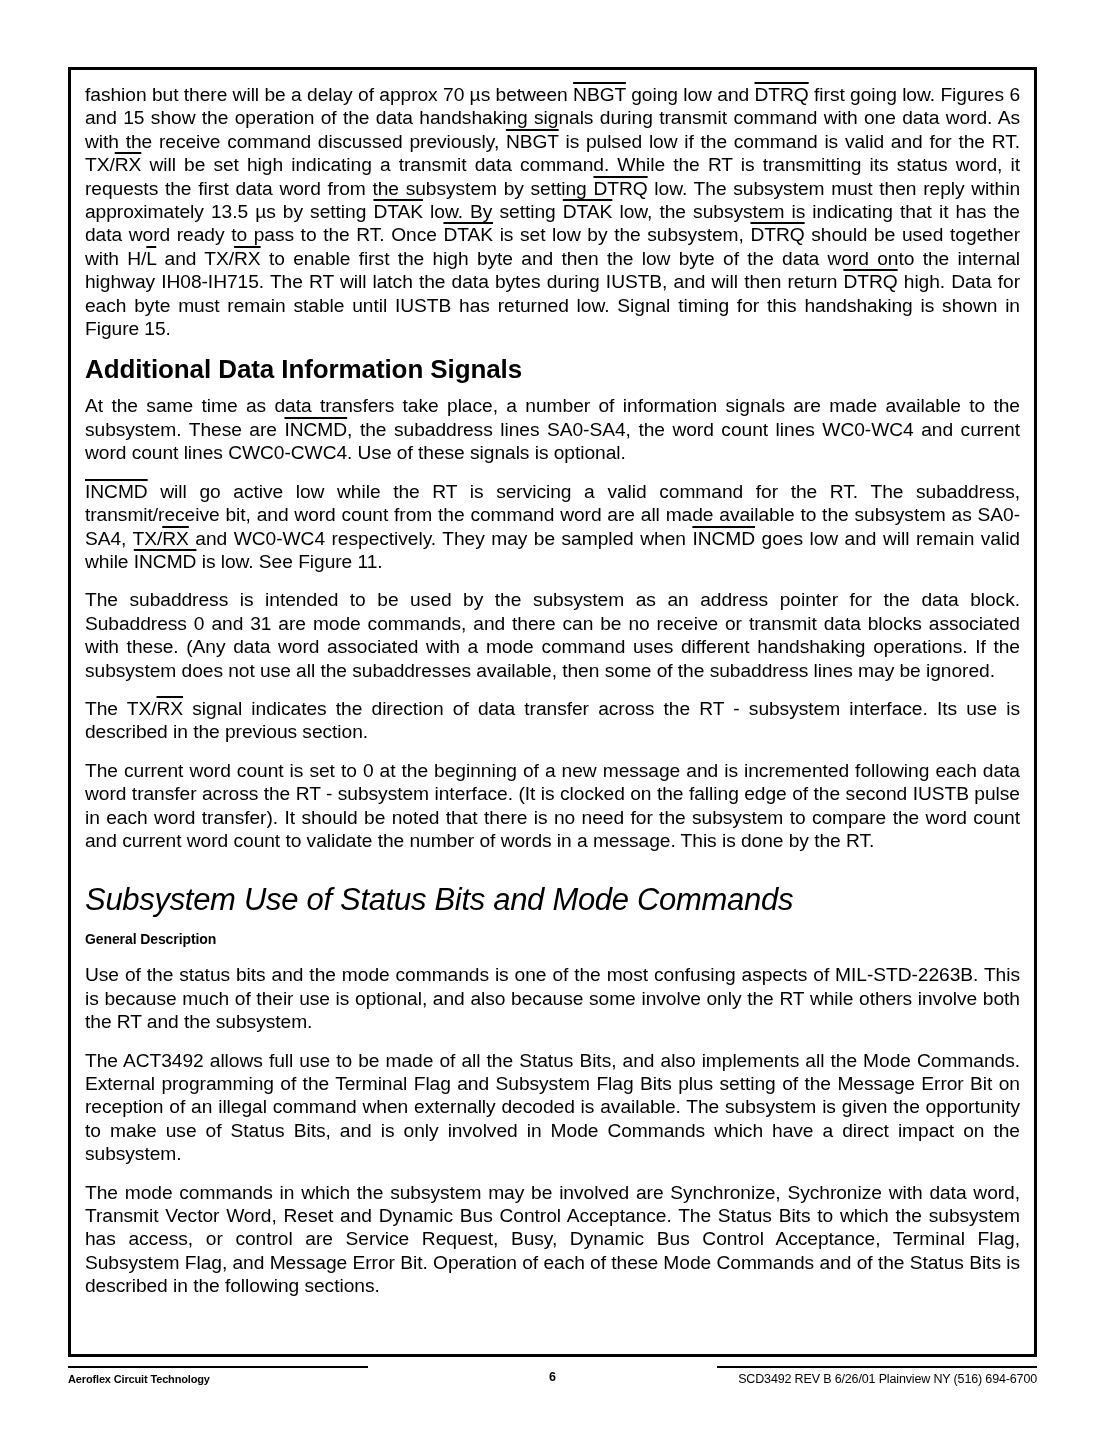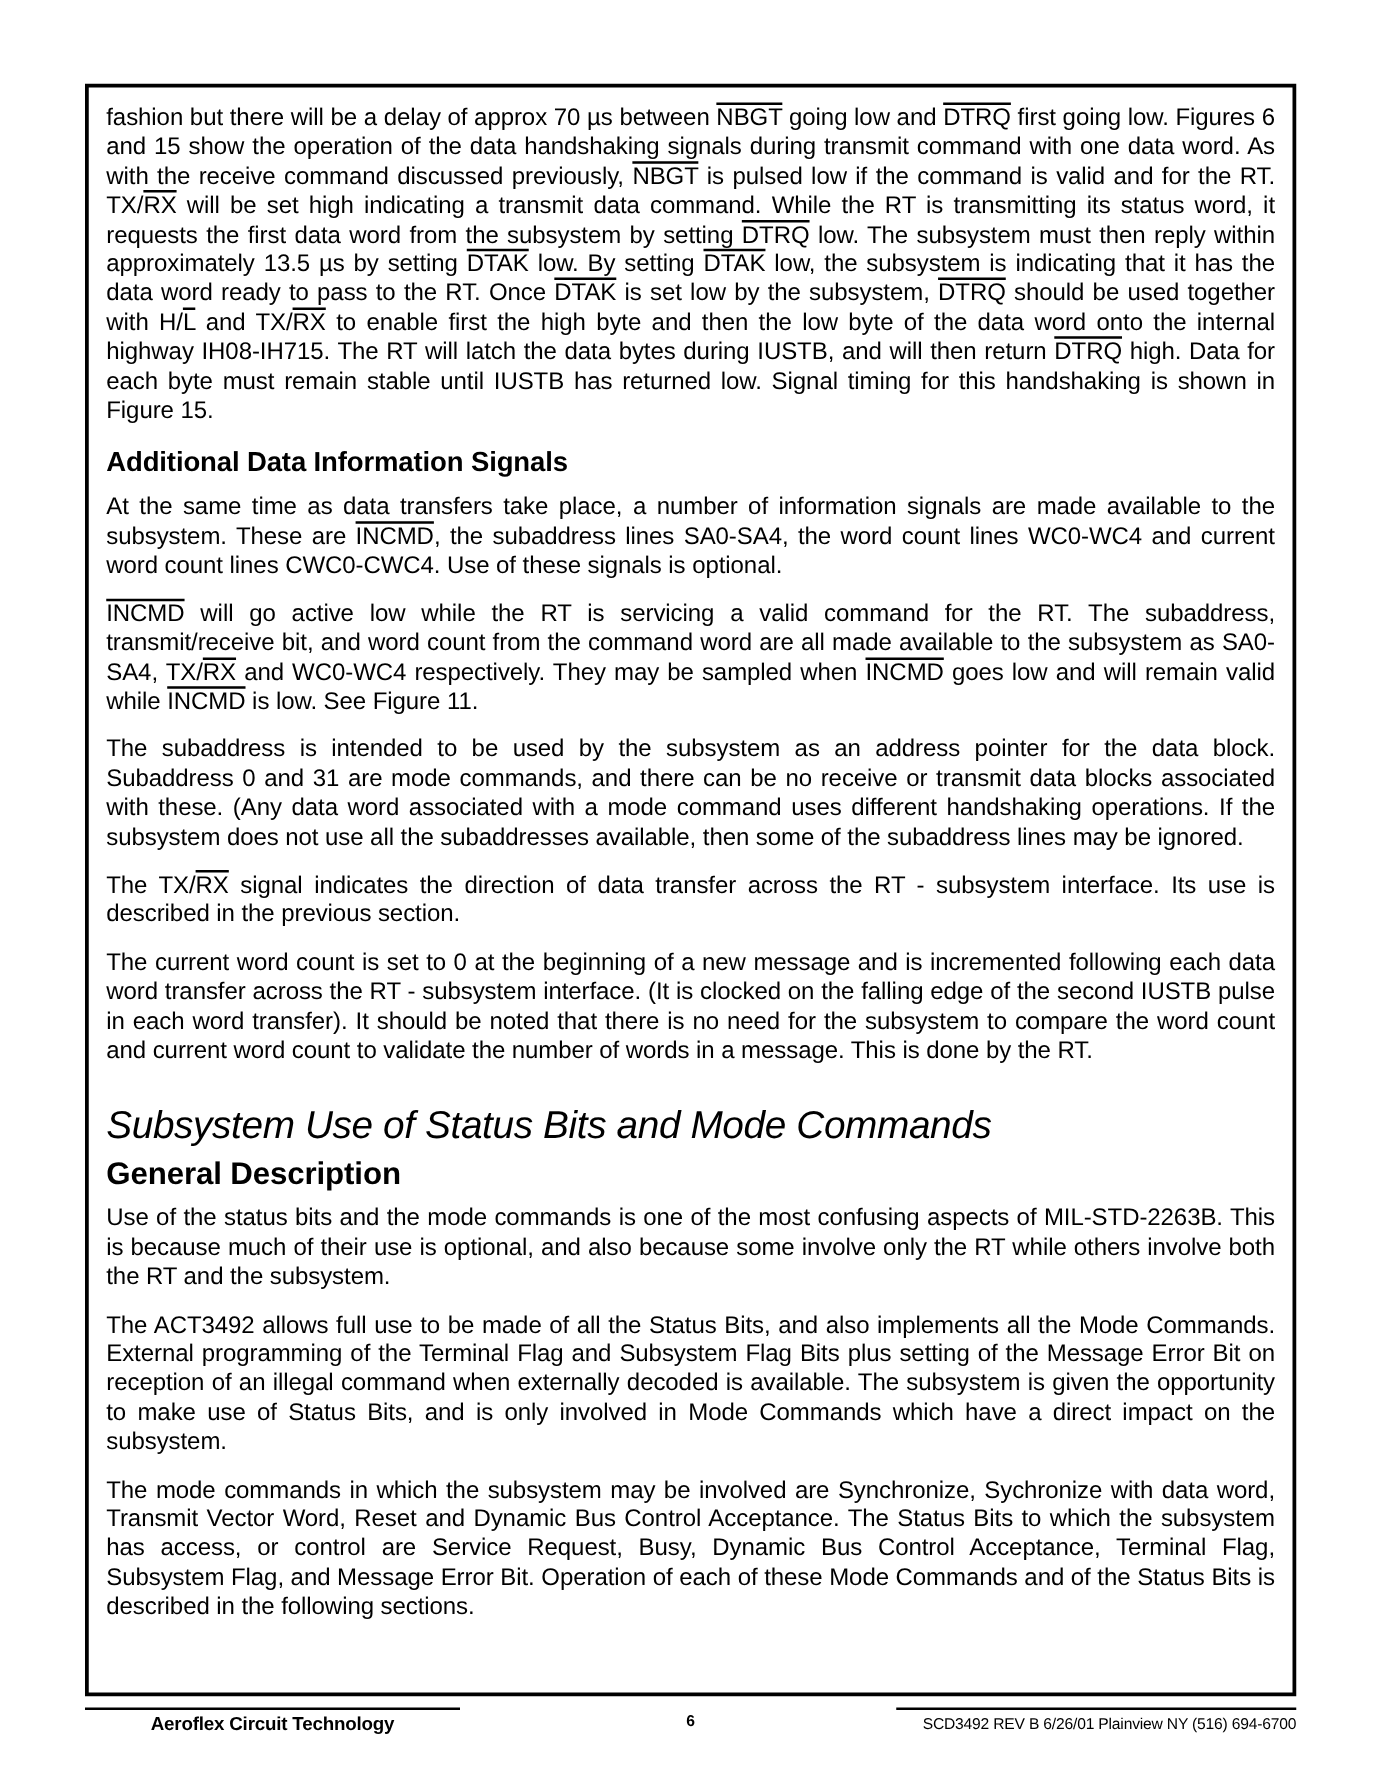--- a/index.html
+++ b/index.html
@@ -46,38 +46,38 @@
     margin: 0 0 15px 0;
     font-size: 19.2px;
     line-height: 23.4px;
     text-align: justify;
     text-justify: inter-word;
     letter-spacing: -0.05px;
   }
 
   h3.sub-heading {
     margin: 18px 0 13px 0;
-    font-size: 22px;
+    font-size: 26px;
     line-height: 23px;
     font-weight: bold;
     letter-spacing: -0.1px;
   }
 
   h1.main-heading {
     margin: 30px 0 10px 0;
     font-size: 31px;
     line-height: 36px;
     font-weight: normal;
     font-style: italic;
     letter-spacing: -0.3px;
   }
 
   h2.section-heading {
     margin: 0 0 12px 0;
-    font-size: 25px;
+    font-size: 14px;
     line-height: 23px;
     font-weight: bold;
     letter-spacing: -0.1px;
   }
 
   .ovl {
     text-decoration: overline;
     text-decoration-thickness: 1.5px;
     text-underline-offset: 0;
   }
@@ -90,25 +90,24 @@
     width: 969px;
     height: 40px;
   }
   .footer-left {
     position: absolute;
     left: 0px;
     top: 0px;
     width: 300px;
     border-top: 2.5px solid #000000;
     padding-top: 4px;
-    font-size: 15px;
+    font-size: 11px;
     font-weight: bold;
     line-height: 15px;
     letter-spacing: -0.15px;
-    text-align: center;
   }
   .footer-center {
     position: absolute;
     left: 0;
     top: 4px;
     width: 969px;
     text-align: center;
     font-size: 12.5px;
     font-weight: bold;
     line-height: 15px;

